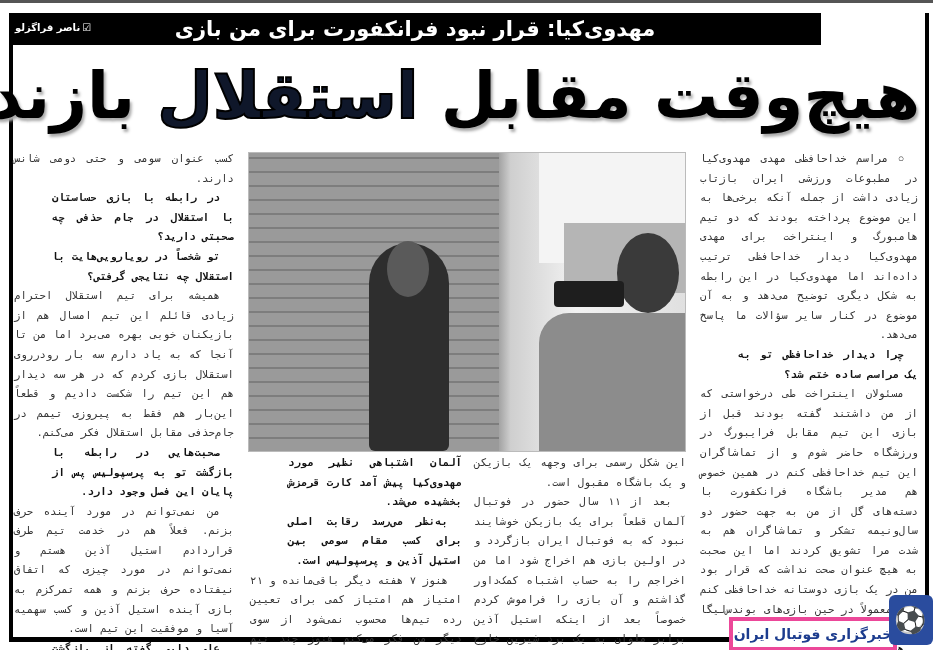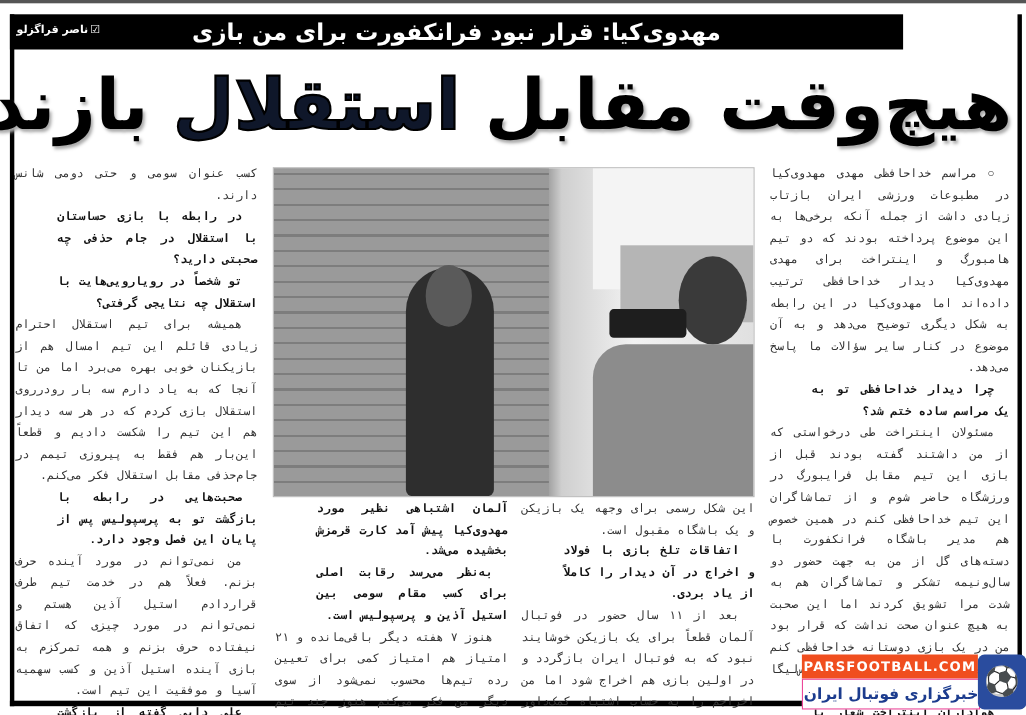--- a/index.html
+++ b/index.html
@@ -36,21 +36,21 @@
   .photo .man1 { position:absolute; left:120px; top:90px; width:80px; height:208px; background:#2e2e2e; border-radius:40px 40px 6px 6px; }
   .photo .man1-head { position:absolute; left:138px; top:88px; width:42px; height:56px; background:#5a5a5a; border-radius:50%; }
   .photo .man2 { position:absolute; left:290px; top:160px; width:146px; height:138px; background:#8c8c8c; border-radius:30px 0 0 0; }
   .photo .man2-head { position:absolute; left:368px; top:80px; width:62px; height:80px; background:#3a3a3a; border-radius:50%; }
   .photo .camera { position:absolute; left:305px; top:128px; width:70px; height:26px; background:#1e1e1e; border-radius:4px; }
   .logo { position:absolute; left:729px; top:595px; width:204px; height:50px; }
   .logo-top { position:absolute; left:0; top:0; width:160px; height:22px; background:#f04e1f; color:#fff;
               font-weight:bold; font-size:12px; line-height:22px; text-align:center; letter-spacing:1px; }
   .logo-bottom { position:absolute; left:0; top:22px; width:160px; height:26px; background:#fff; color:#1c3c8e;
                  font-weight:bold; font-size:14px; line-height:26px; text-align:center; direction:rtl;
-                 border:1px solid #ec4899; }
+                 border:4px solid #ec4899; }
   .logo-badge { position:absolute; left:160px; top:0; width:44px; height:50px; background:#2a4c9e; border-radius:6px;
                 color:#fff; font-size:26px; line-height:50px; text-align:center; }
 </style>
 </head>
 <body>
 
 <div class="topline"></div>
 <div class="frame"></div>
 
 <div class="banner">
@@ -96,22 +96,20 @@
 </div>
 
 <div class="col col-mid1">
   <p class="q">آلمان اشتباهی نظیر مورد مهدوی‌کیا پیش آمد کارت قرمزش بخشیده می‌شد.</p>
   <p class="q indent">به‌نظر می‌رسد رقابت اصلی برای کسب مقام سومی بین استیل آذین و پرسپولیس است.</p>
   <p class="indent">هنوز ۷ هفته دیگر باقی‌مانده و ۲۱ امتیاز هم امتیاز کمی برای تعیین رده تیم‌ها محسوب نمی‌شود از سوی دیگر من فکر می‌کنم هنوز چند تیم هستند که برای</p>
 </div>
 
 <div class="col col-mid2">
   <p>این شکل رسمی برای وجهه یک بازیکن و یک باشگاه مقبول است.</p>
-  <p class="q indent">اتفاقات تلخ بازی با فولاد و اخراج در آن دیدار را کاملاً از یاد بردی.</p>
   <p class="indent">بعد از ۱۱ سال حضور در فوتبال آلمان قطعاً برای یک بازیکن خوشایند نبود که به فوتبال ایران بازگردد و در اولین بازی هم اخراج شود اما من اخراجم را به حساب اشتباه کمک‌داور گذاشتم و آن بازی را فراموش کردم خصوصاً بعد از اینکه استیل آذین برابر ملوان به یک برد شیرین خارج از خانه رسید.</p>
 
 </div>
 
 <div class="logo">
-  <div class="logo-top">PARSFOOTBALL.COM</div>
   <div class="logo-bottom">خبرگزاری فوتبال ایران</div>
   <div class="logo-badge">⚽</div>
 </div>
 
 </body></html>

